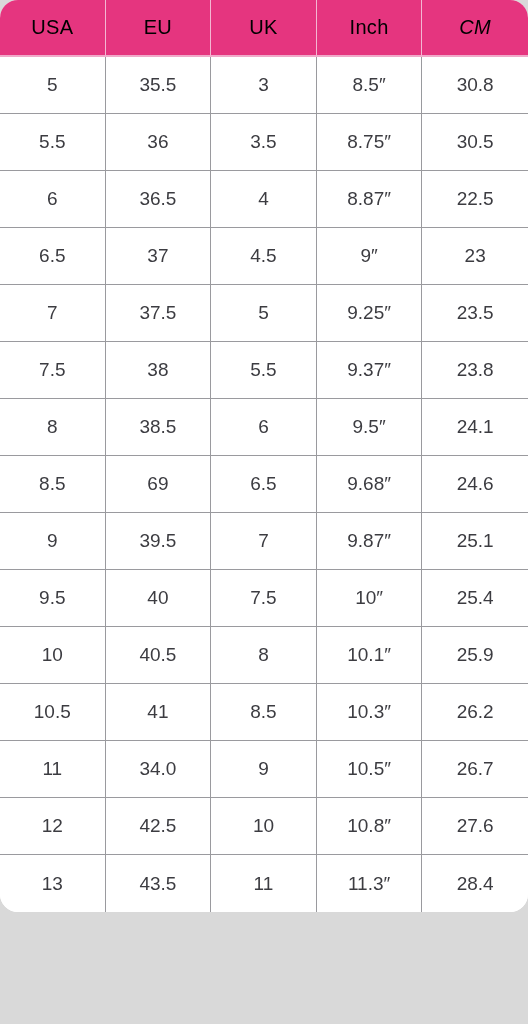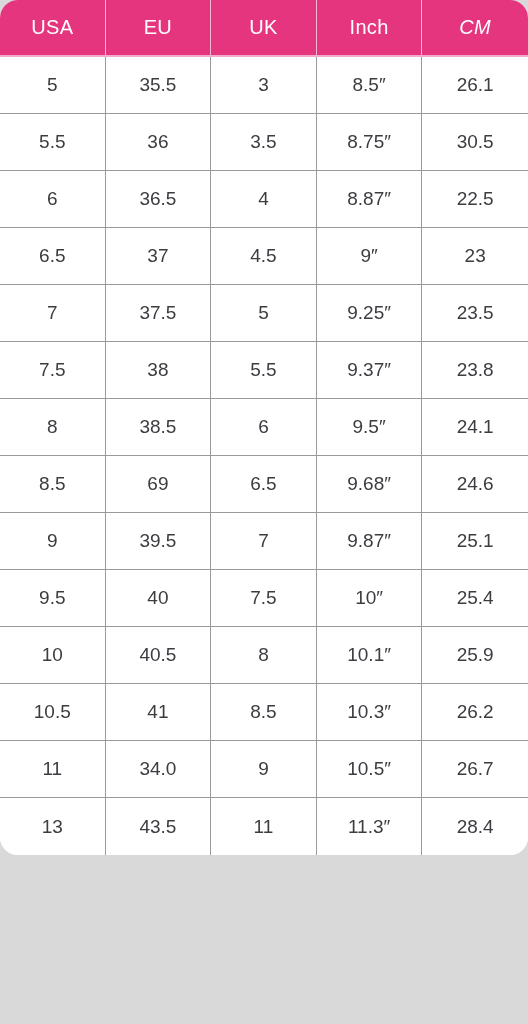--- a/index.html
+++ b/index.html
@@ -24,21 +24,21 @@
     border-collapse: separate;
     border-spacing: 0;
     table-layout: fixed;
     background: #ffffff;
     border-radius: 18px;
     overflow: hidden;
   }
 
   table.size-table thead th {
     background: #e5357f;
-    color: #ffffff;
+    color: #000000;
     font-size: 20px;
     font-weight: 400;
     letter-spacing: 0.3px;
     height: 55px;
     line-height: 55px;
     text-align: center;
     vertical-align: middle;
     padding: 0;
     border-right: 1px solid #f3b7d2;
     border-bottom: 2px solid #f0a9c9;
@@ -80,21 +80,21 @@
           <th>Inch</th>
           <th>CM</th>
         </tr>
     </thead>
     <tbody id="table-body">
         <tr>
           <td>5</td>
           <td>35.5</td>
           <td>3</td>
           <td>8.5″</td>
-          <td>26.1</td>
+          <td>30.8</td>
         </tr>
         <tr>
           <td>5.5</td>
           <td>36</td>
           <td>3.5</td>
           <td>8.75″</td>
           <td>30.5</td>
         </tr>
         <tr>
           <td>6</td>
@@ -167,20 +167,27 @@
           <td>26.2</td>
         </tr>
         <tr>
           <td>11</td>
           <td>34.0</td>
           <td>9</td>
           <td>10.5″</td>
           <td>26.7</td>
         </tr>
         <tr>
+          <td>12</td>
+          <td>42.5</td>
+          <td>10</td>
+          <td>10.8″</td>
+          <td>27.6</td>
+        </tr>
+        <tr>
           <td>13</td>
           <td>43.5</td>
           <td>11</td>
           <td>11.3″</td>
           <td>28.4</td>
         </tr>
       </tbody>
   </table>
 </div>
 

